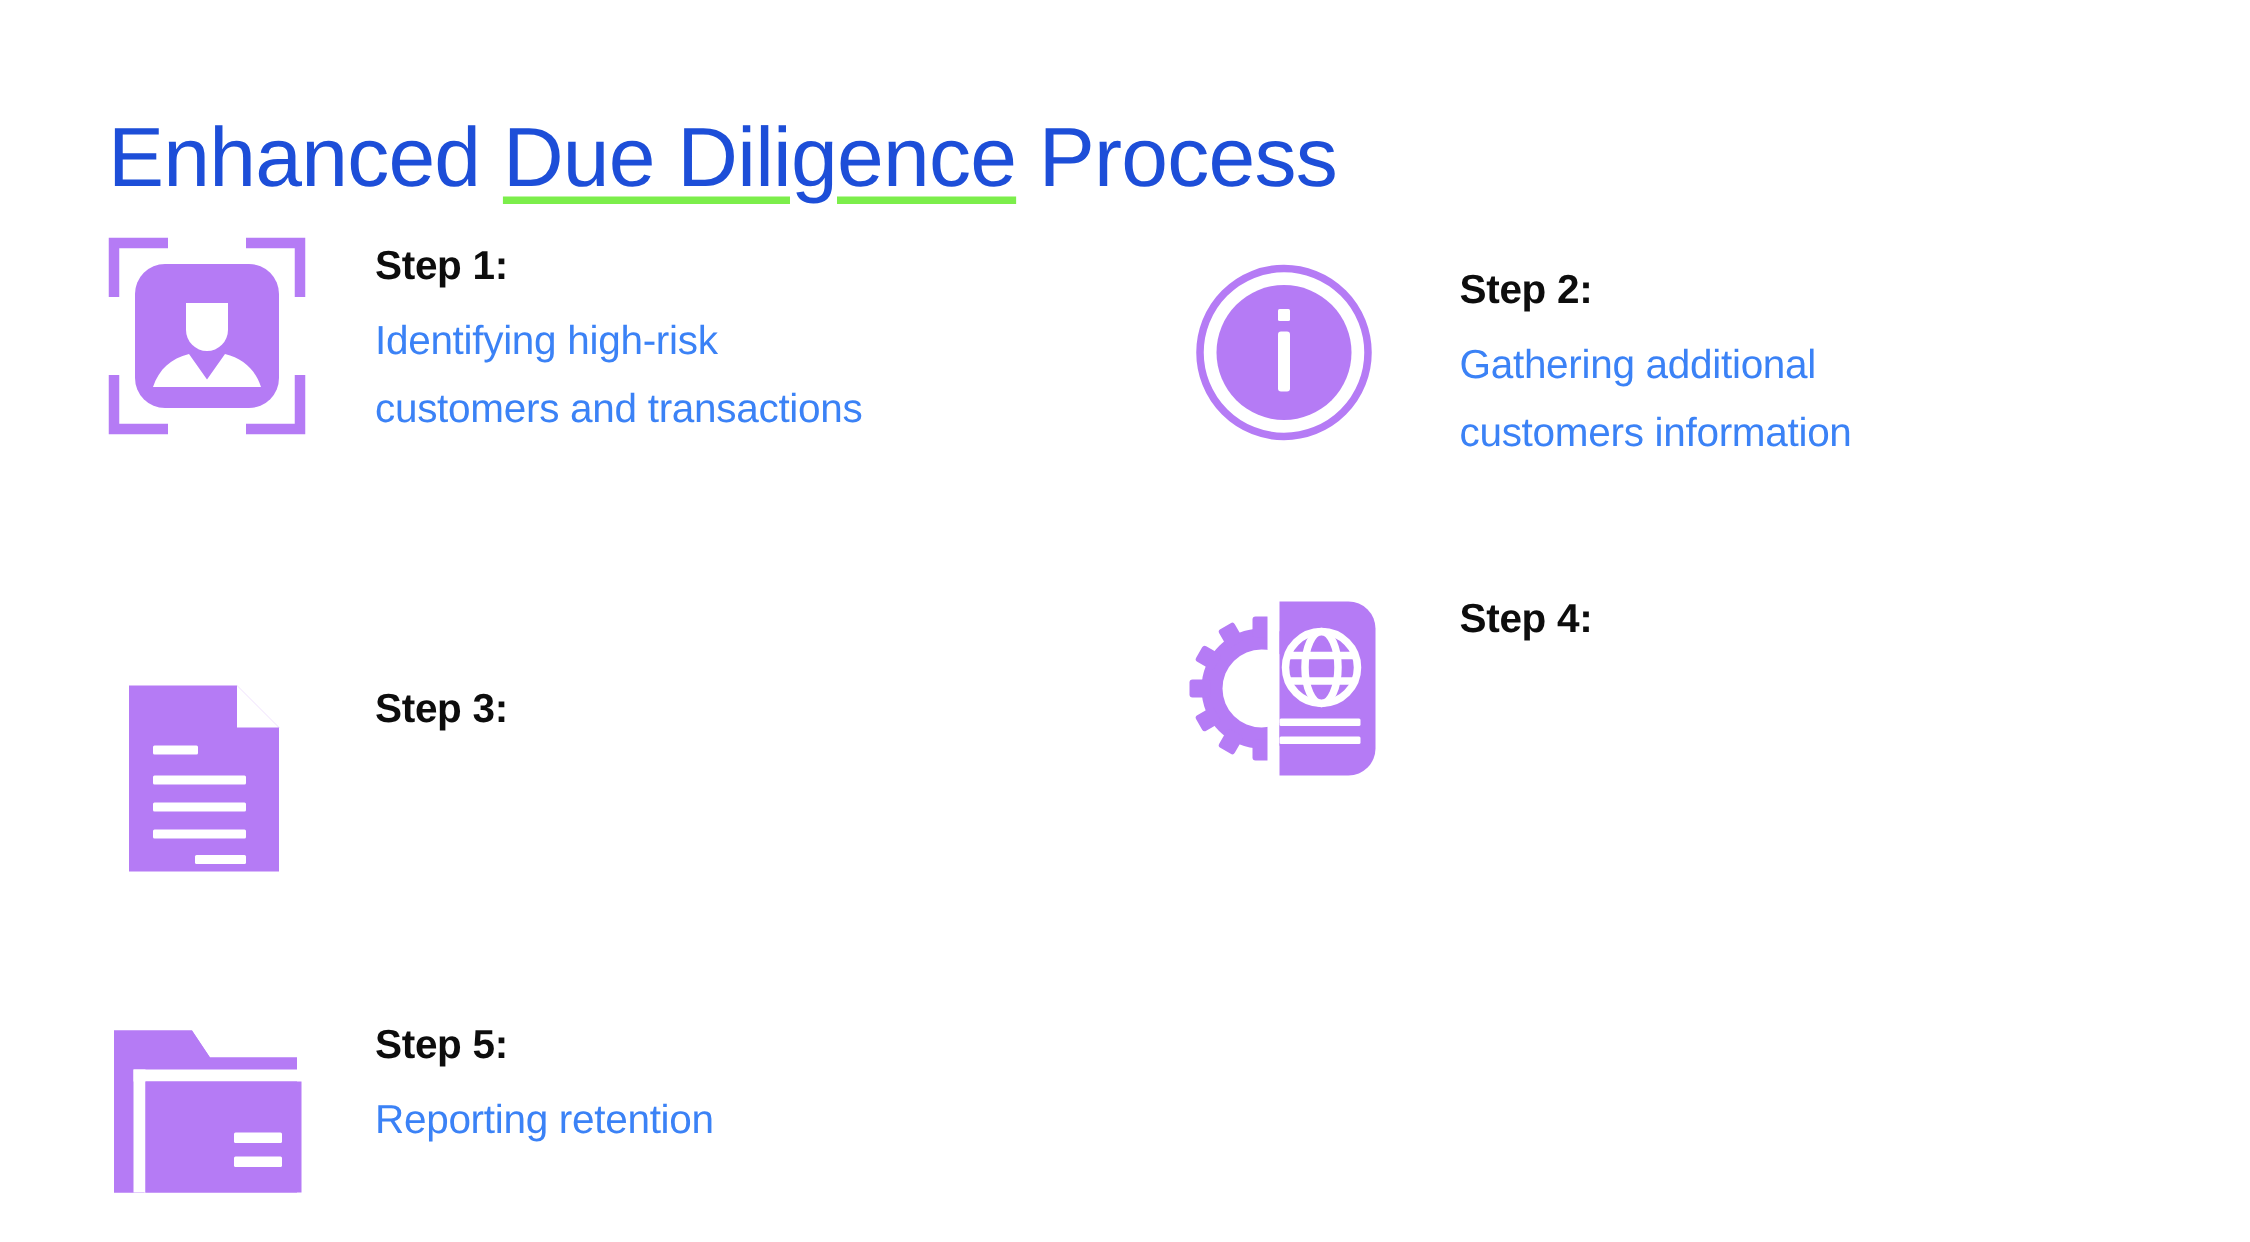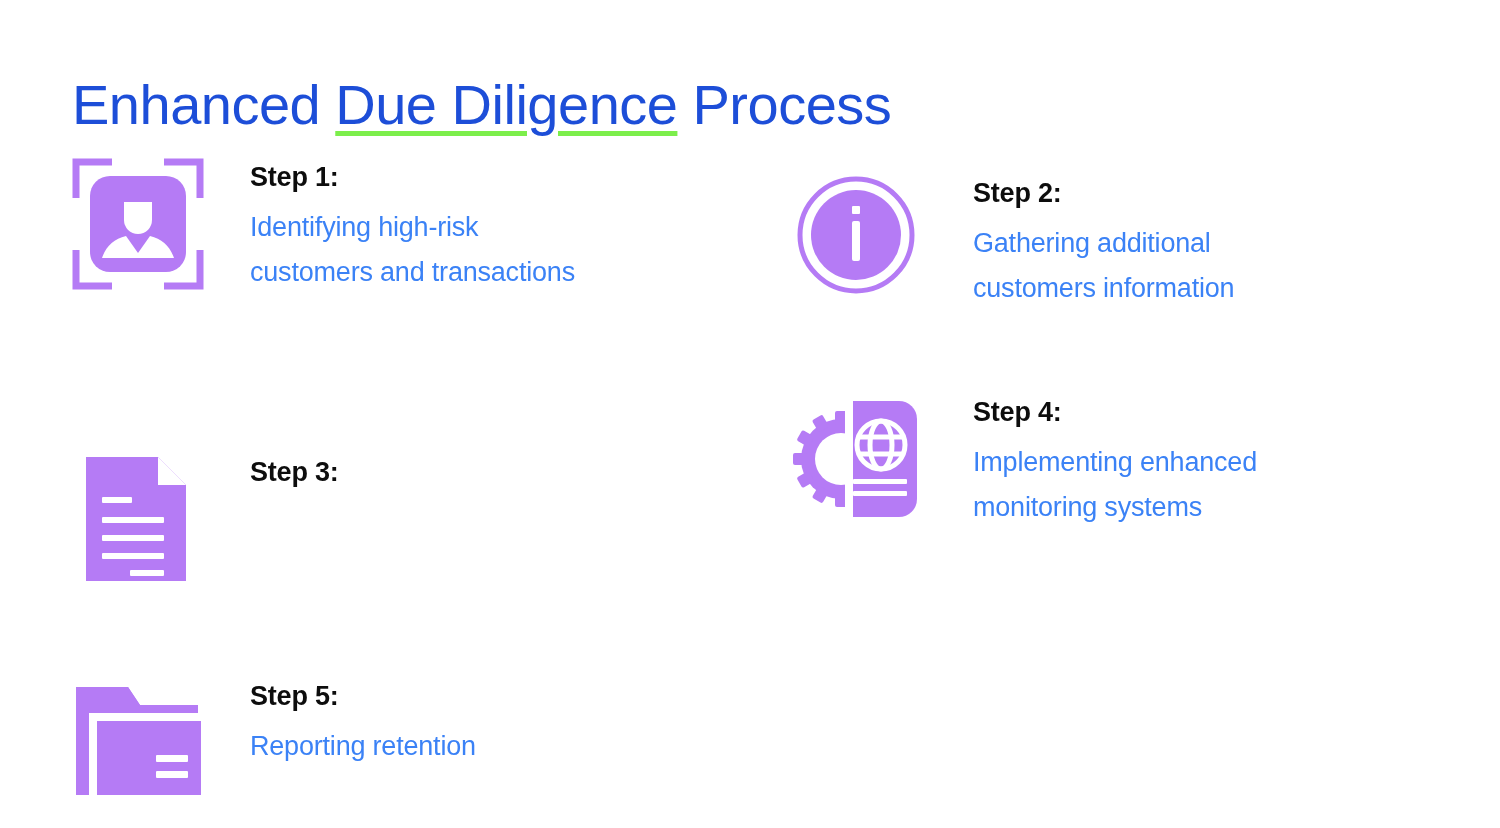--- a/index.html
+++ b/index.html
@@ -187,22 +187,20 @@
       </g>
 
       <g fill="#ffffff">
         <rect x="58" y="86" width="54" height="5" rx="1"></rect>
         <rect x="58" y="98" width="54" height="5" rx="1"></rect>
       </g>
     </svg>
   </div>
   <div class="step-text">
     <div class="step-label">Step 4:</div>
-    <div class="step-desc">Implementing enhanced
-monitoring systems</div>
   </div>
 </div>
 
 <div class="step" id="step-5">
   <div class="step-icon">
     <svg width="132" height="132" viewBox="0 0 132 132" aria-hidden="true">
 
       <path d="M4 10 H56 L68 28 H126 V118 H4 Z" fill="#B57BF5"></path>
 
       <path d="M4 10 H56 L68 28 H126 V36 H24 V118 H4 Z" fill="#B57BF5"></path>

